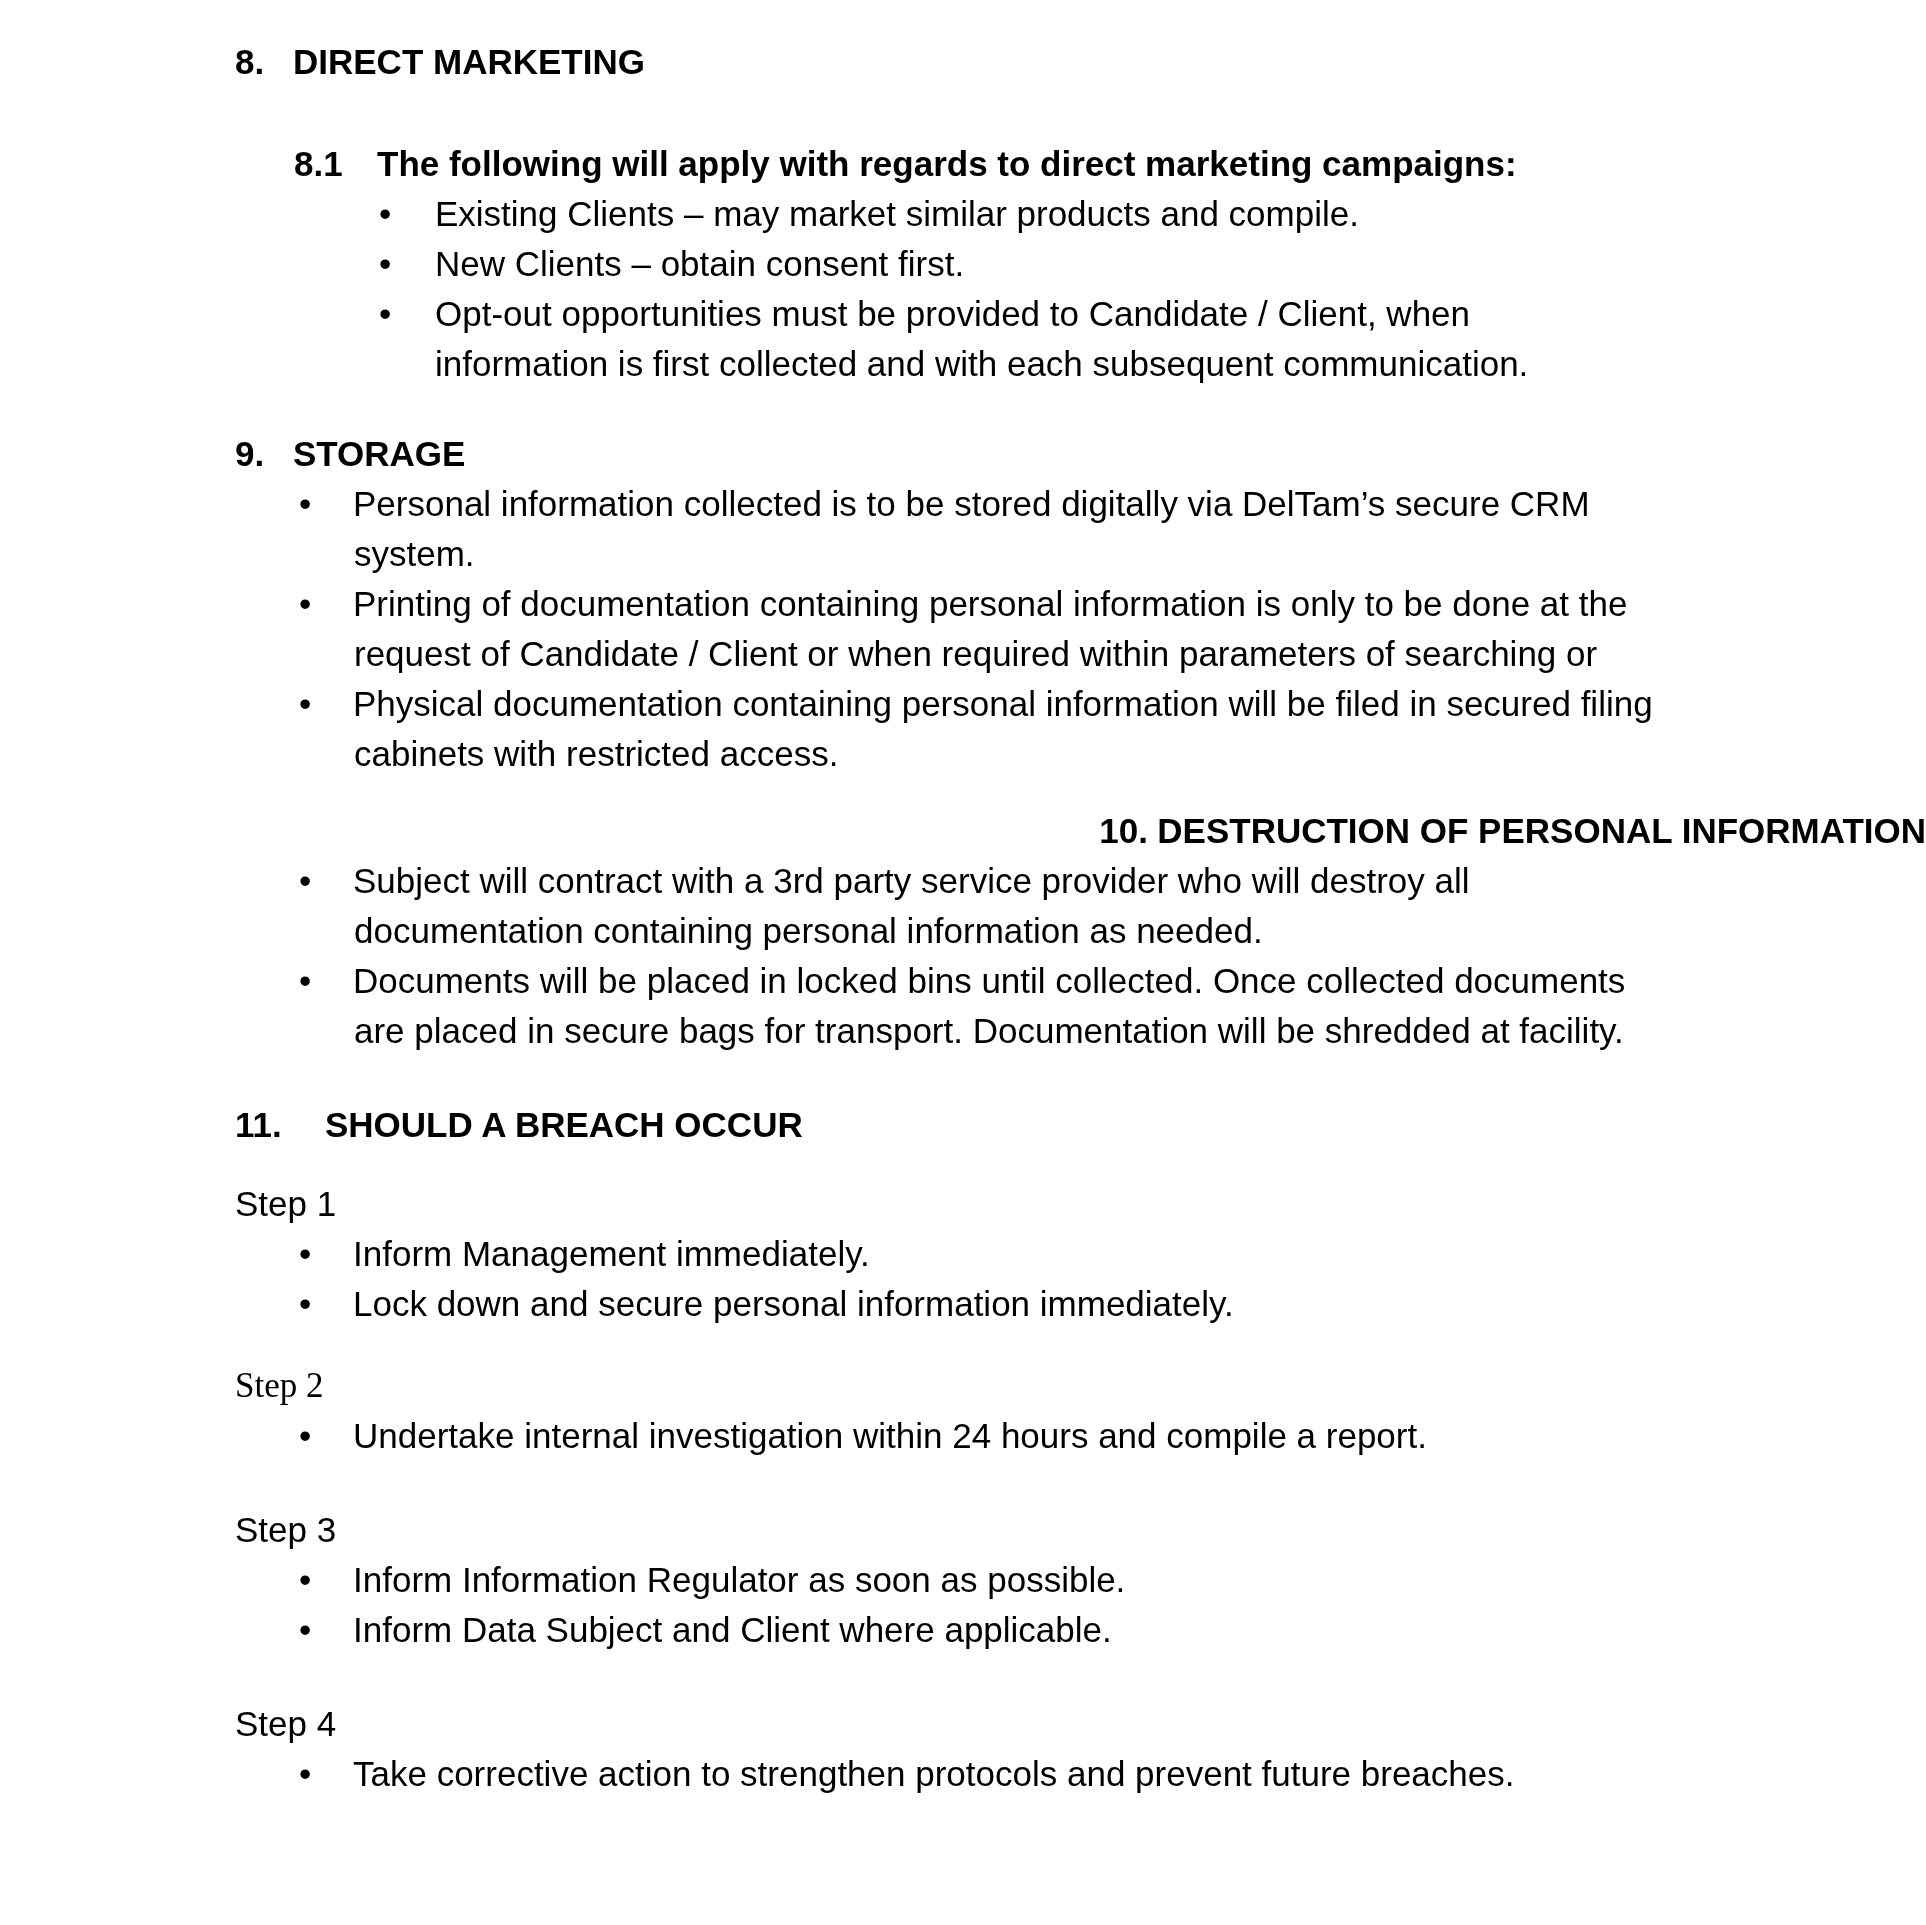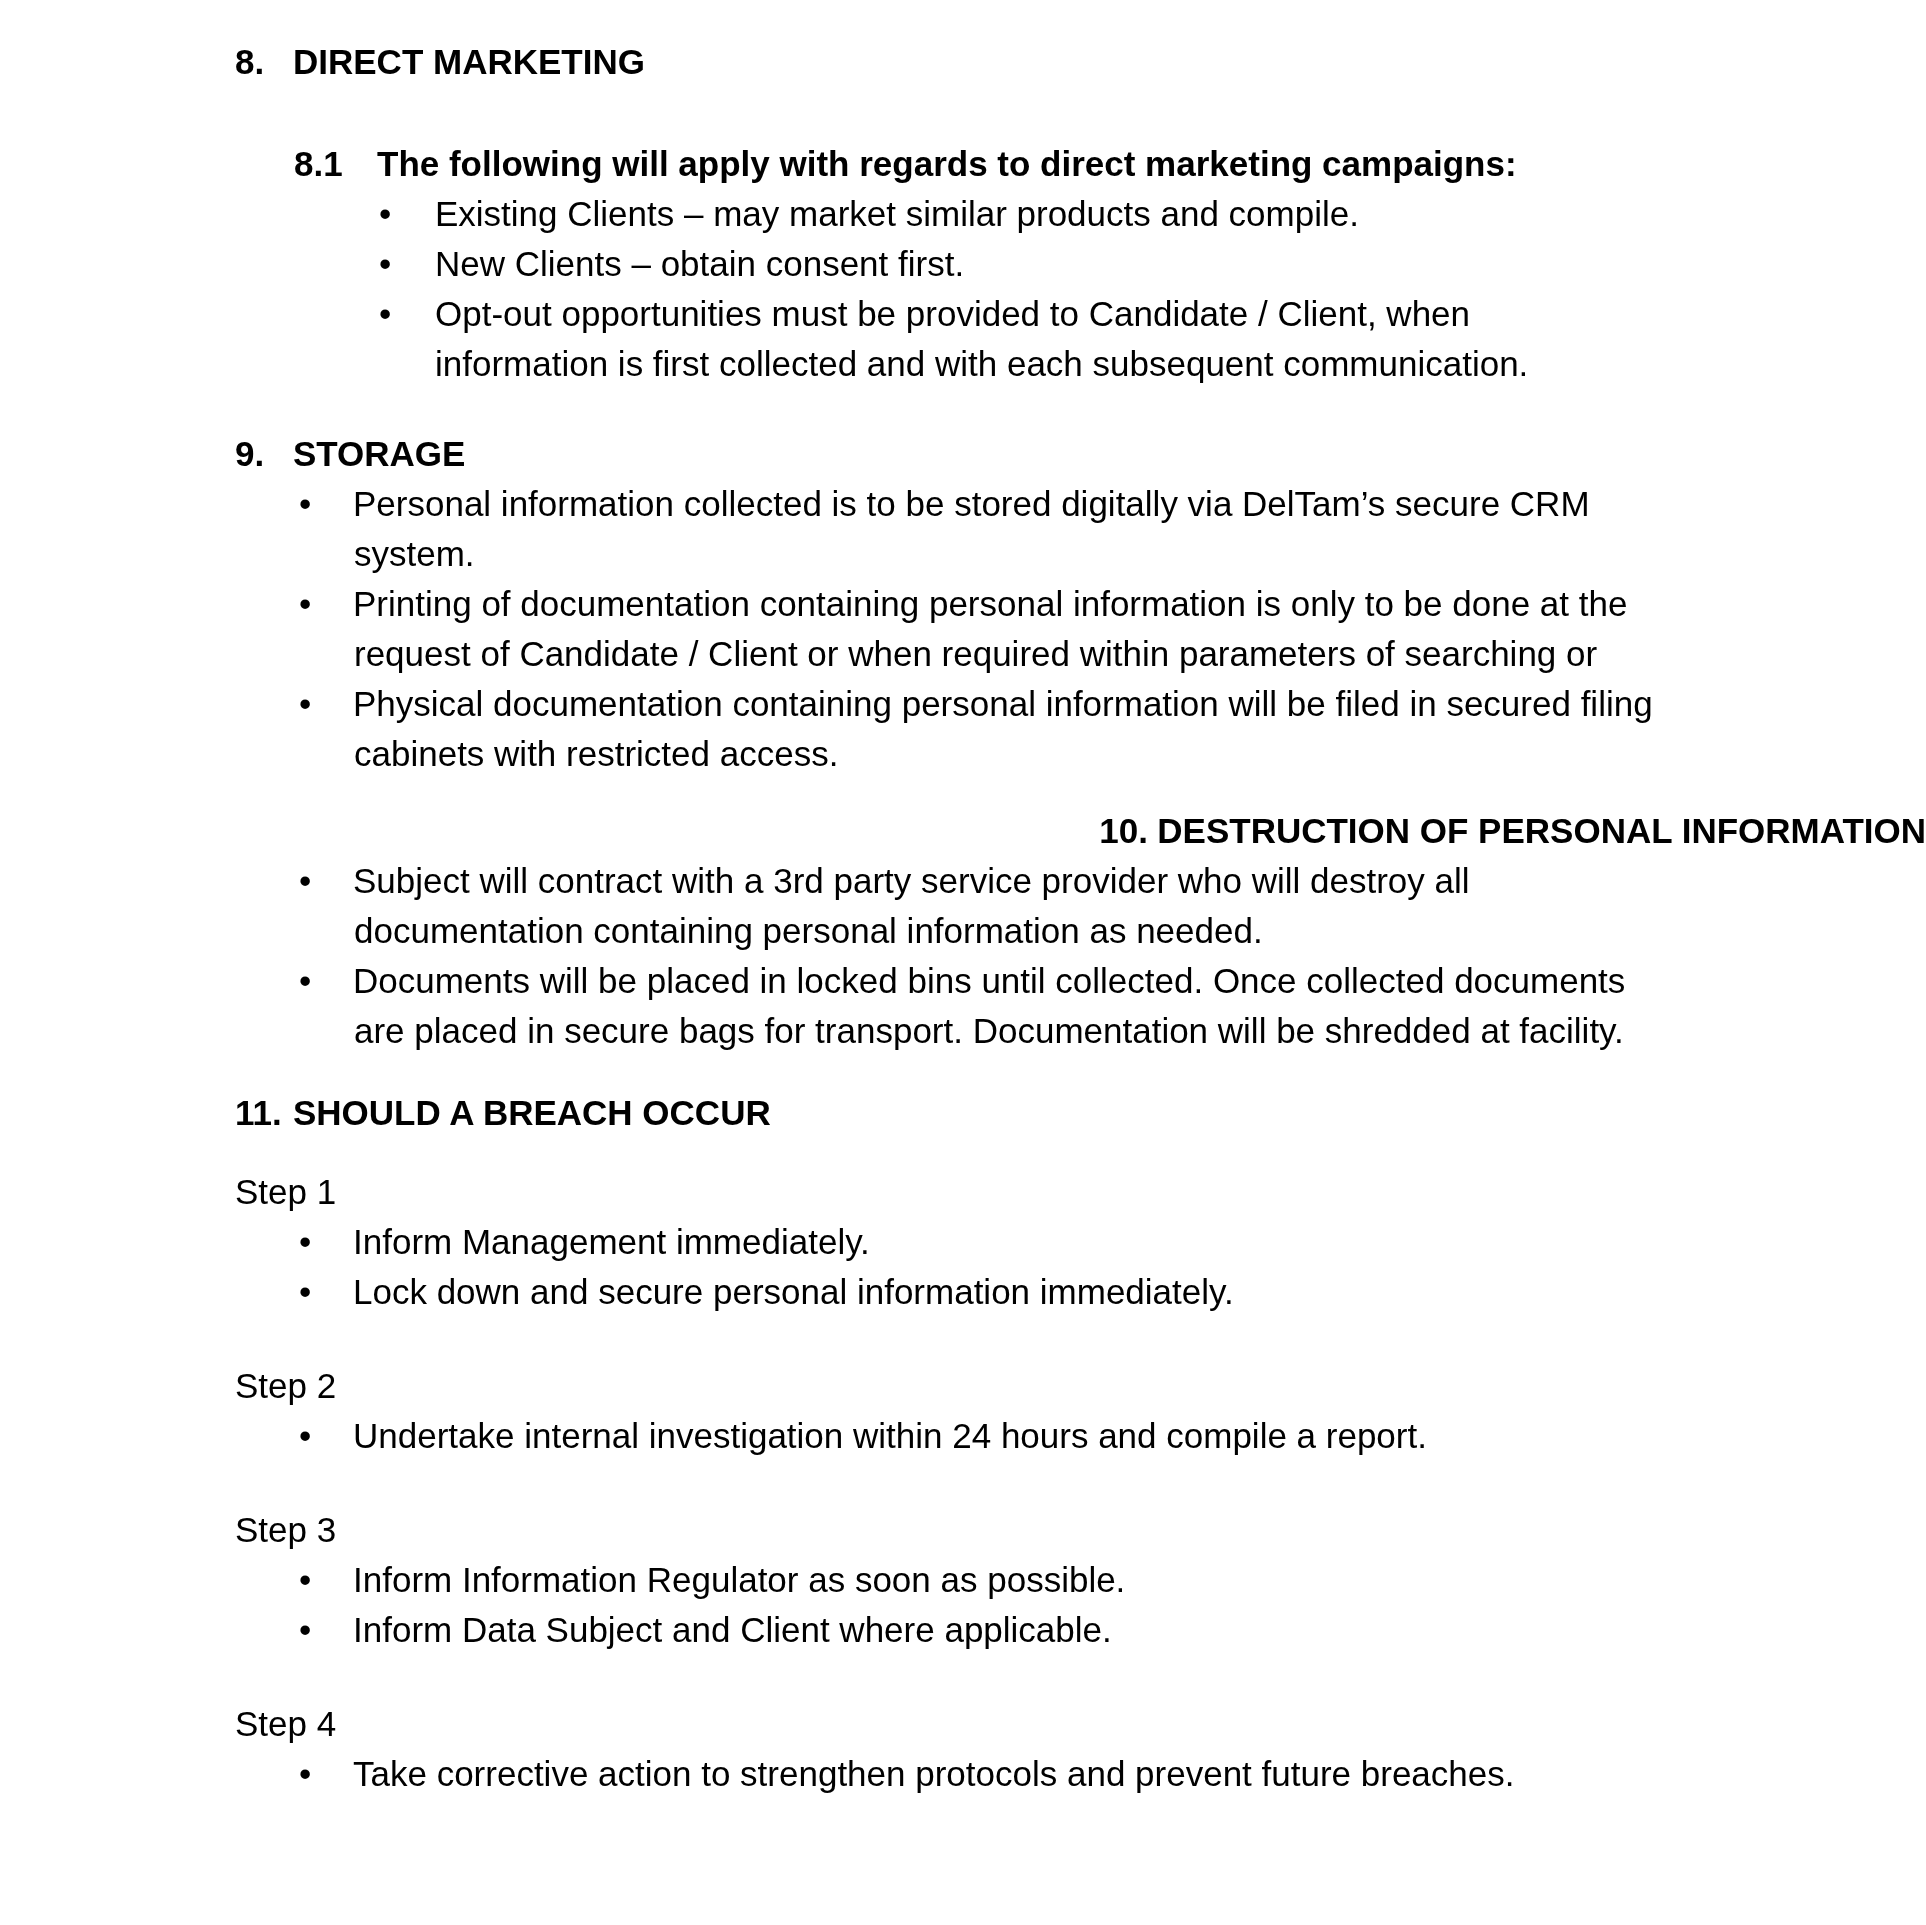--- a/index.html
+++ b/index.html
@@ -48,23 +48,23 @@
   .b2 .dot { width: 56px; flex: 0 0 56px; }
   .cont2 { margin-left: 435px; }
 
   
   .step { margin-left: 235px; }
 
   
   .mt-sub81 { margin-top: 52px; }
   .mt-h9    { margin-top: 40px; }
   .mt-h10   { margin-top: 27px; justify-content: flex-end; }
-  .mt-h11   { margin-top: 32px; }
+  .mt-h11   { margin-top: 44px; gap: 32px; }
   .mt-step1 { margin-top: 29px; }
-  .mt-step2 { margin-top: 44px; }
+  .mt-step2 { margin-top: 32px; font-family: Liberation Serif, serif; }
   .mt-step3 { margin-top: 44px; }
   .mt-step4 { margin-top: 44px; }
 </style>
 </head>
 <body>
 
 <div id="doc-root">
 
   <div class="h ln">
     <span class="num">8.</span>

